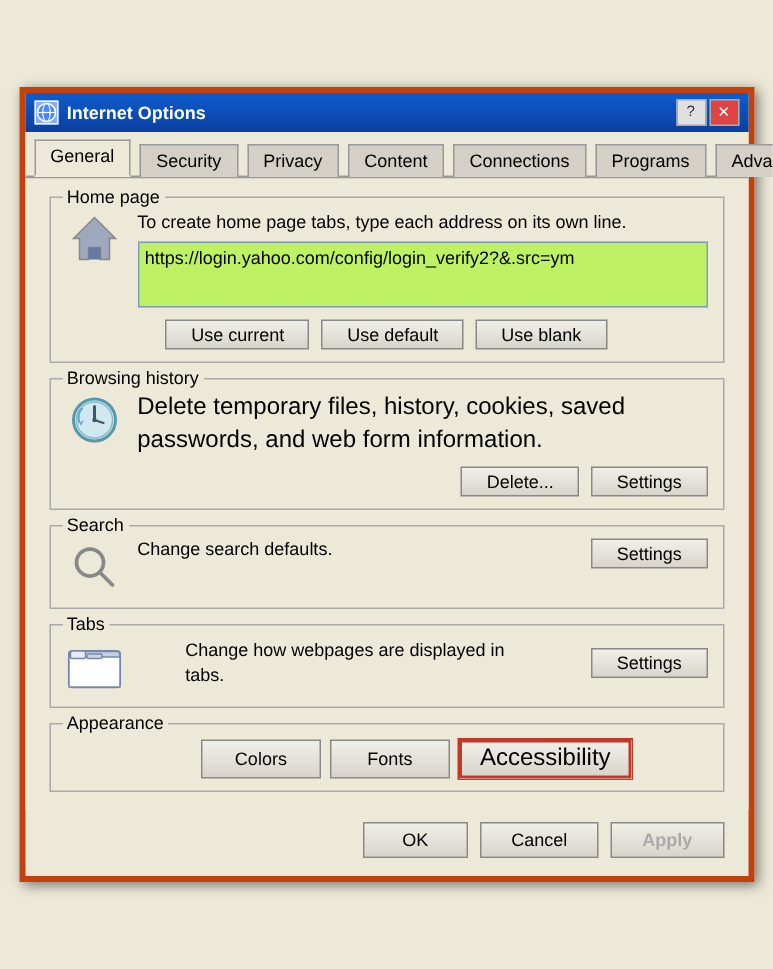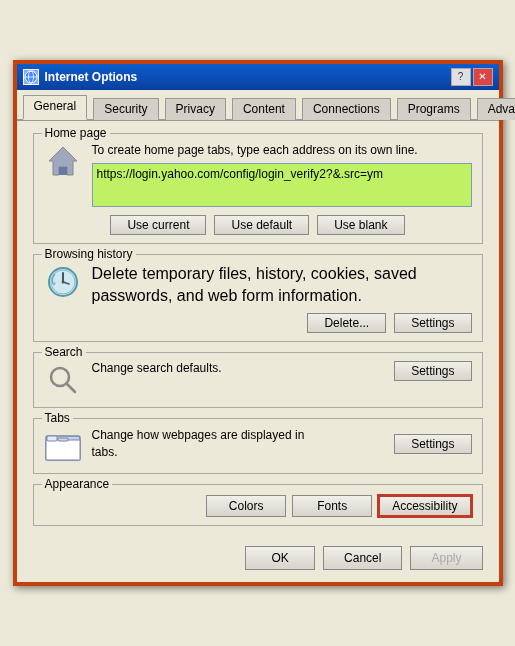--- a/index.html
+++ b/index.html
@@ -187,41 +187,41 @@
       left: 8px;
       background: #ece9d8;
       padding: 0 3px;
       font-size: 12px;
     }
 
     .appearance-buttons {
       display: flex;
       gap: 6px;
       margin-top: 2px;
-      justify-content: flex-end;
+      justify-content: center;
       flex-wrap: wrap;
       padding-left: 40px;
     }
 
     .btn-appearance {
       padding: 2px 12px;
       border: 1px solid #888;
       background: linear-gradient(to bottom, #f0efe8, #d8d4cc);
       cursor: pointer;
       font-size: 12px;
       font-family: inherit;
       min-width: 80px;
     }
 
     .btn-accessibility {
       padding: 2px 12px;
       border: 2px solid #c0392b;
       background: linear-gradient(to bottom, #f0efe8, #d8d4cc);
       cursor: pointer;
-      font-size: 12px;
+      font-size: 16px;
       font-family: inherit;
       min-width: 80px;
       box-shadow: 0 0 0 1px #c0392b;
     }
 
     
     .footer {
       display: flex;
       justify-content: flex-end;
       gap: 8px;
@@ -235,20 +235,21 @@
       cursor: pointer;
       font-size: 12px;
       font-family: inherit;
       min-width: 70px;
     }
 
     .btn-footer.disabled {
       color: #aaa;
       cursor: default;
       background: linear-gradient(to bottom, #f0efe8, #d8d4cc);
+      font-weight: bold;
     }
   </style>
 </head>
 <body>
 
 <div class="window">
 
   <div class="title-bar">
     <div class="title-bar-left">
       <div class="title-bar-icon">
@@ -345,21 +346,21 @@
       <div class="section-content">
         <div class="section-icon">
           <svg width="36" height="32" viewBox="0 0 36 32">
             <rect x="1" y="6" width="34" height="24" fill="#c8d0e8" stroke="#7788aa" stroke-width="1.5" rx="2"></rect>
             <rect x="1" y="10" width="34" height="20" fill="white" stroke="#7788aa" stroke-width="1"></rect>
             <rect x="2" y="6" width="10" height="5" fill="#e8eaf8" stroke="#7788aa" stroke-width="1" rx="1"></rect>
             <rect x="13" y="8" width="10" height="3" fill="#d0d4e8" stroke="#7788aa" stroke-width="1" rx="1"></rect>
           </svg>
         </div>
         <div style="flex:1;display:flex;align-items:center;justify-content:space-between;">
-          <div style="font-size:12px;line-height:1.4;max-width:220px;">Change how webpages are displayed in tabs.</div>
+          <div style="font-size:12px;line-height:1.4;max-width:220px;margin-left:32px;">Change how webpages are displayed in tabs.</div>
           <button class="btn" style="margin-left:10px;white-space:nowrap;">Settings</button>
         </div>
       </div>
     </div>
 
     <div class="appearance-section">
       <span class="appearance-label">Appearance</span>
       <div class="appearance-buttons">
         <button class="btn-appearance">Colors</button>
         <button class="btn-appearance">Fonts</button>

